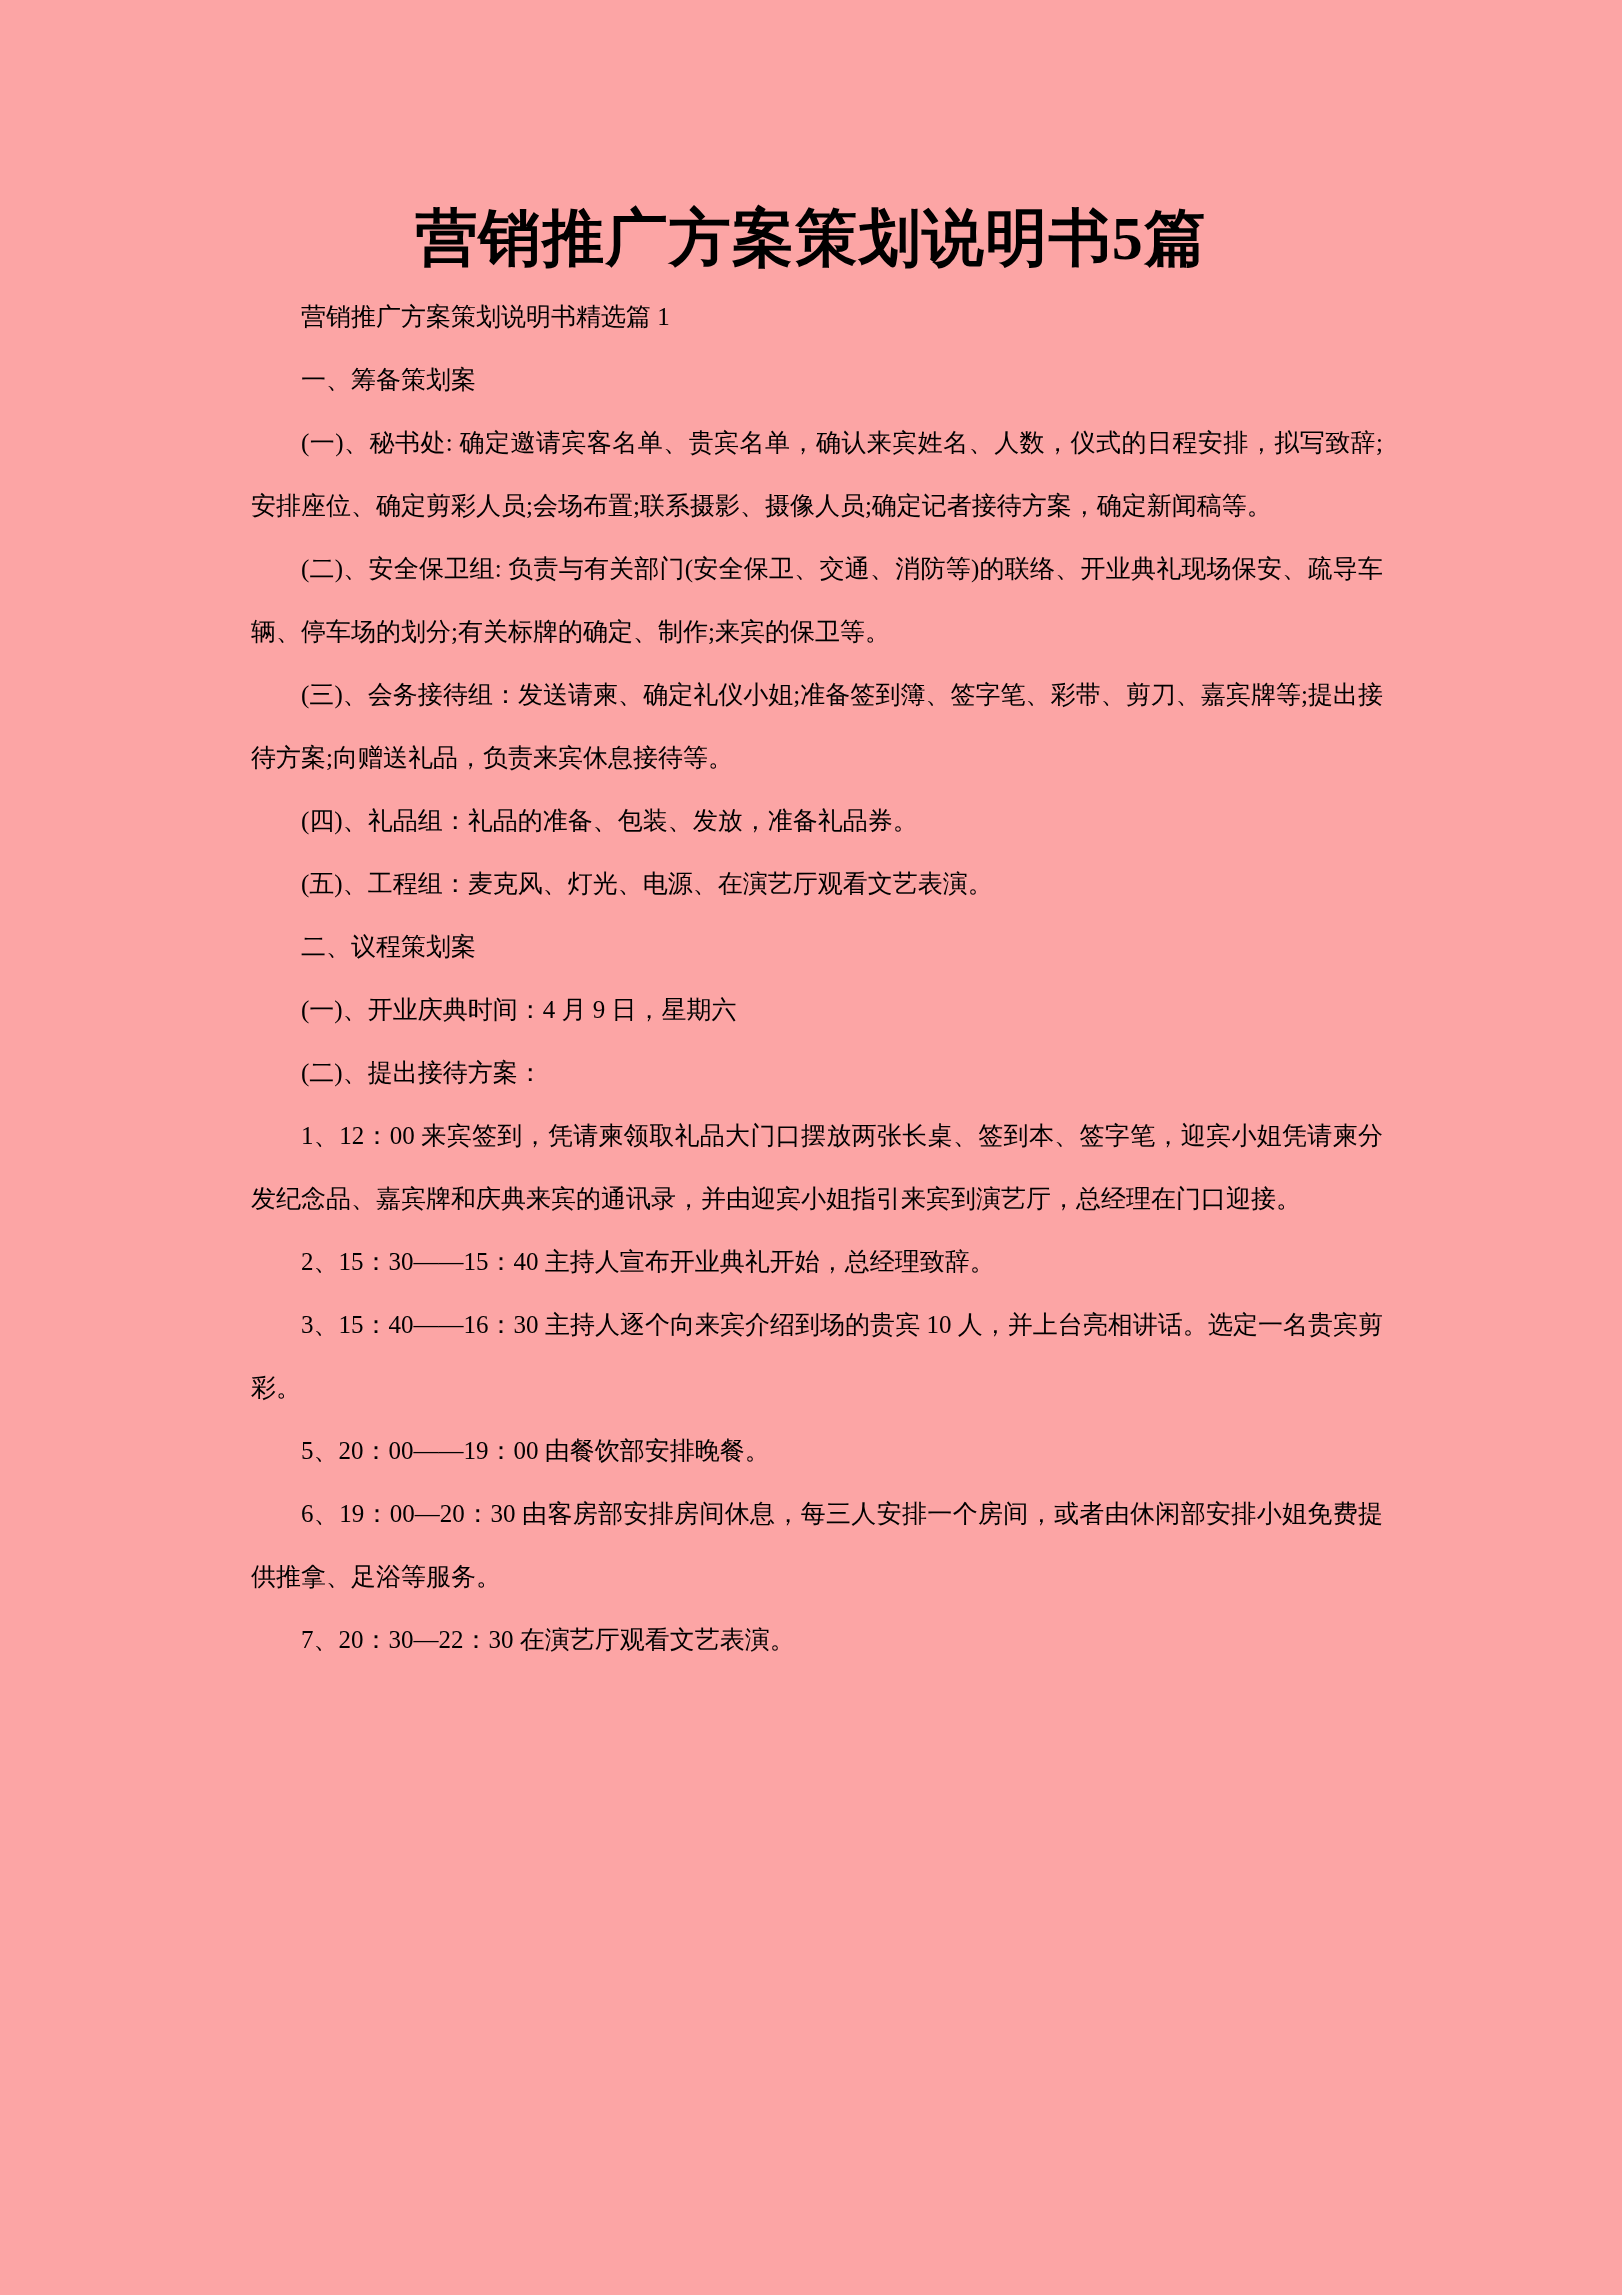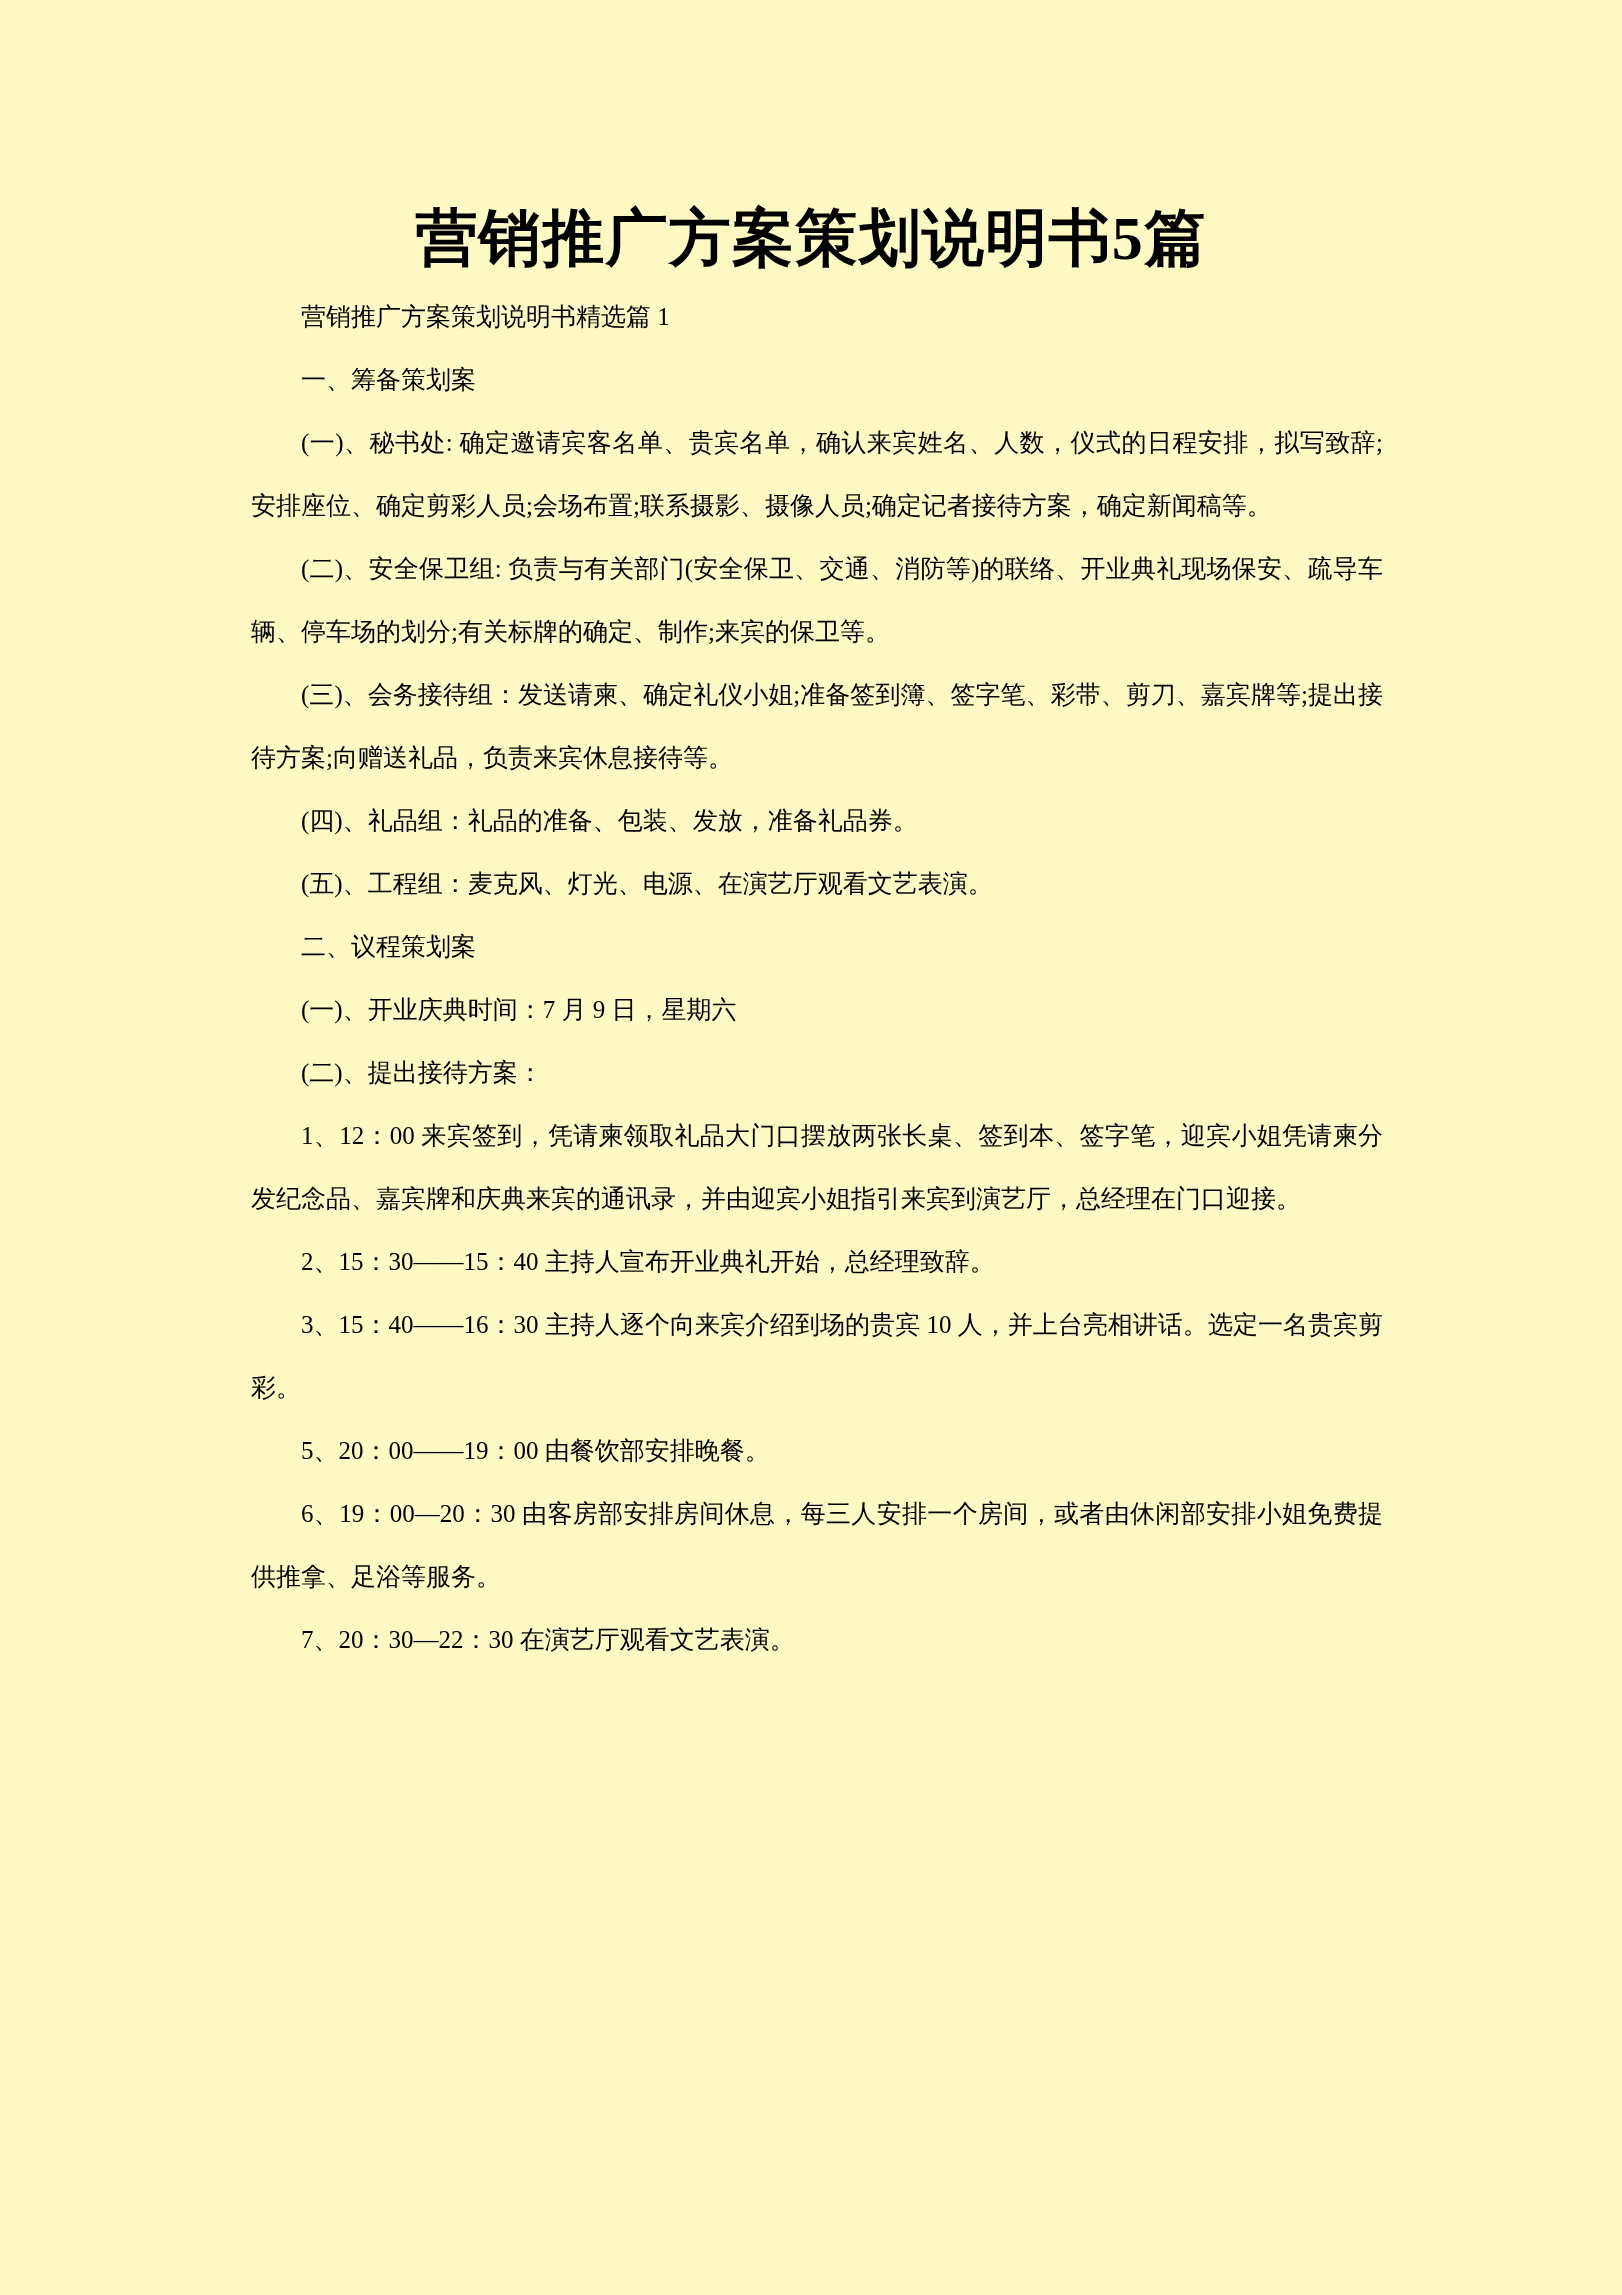--- a/index.html
+++ b/index.html
@@ -6,21 +6,21 @@
     margin: 0;
     padding: 0;
     background: #ffffff;
   }
   .page {
     position: relative;
     width: 1623px;
     height: 2295px;
     box-sizing: border-box;
     padding-top: 204px;
-    background: #fef9c3;
+    background: #fca5a5;
     color: #000000;
     font-family: "Liberation Serif", "DejaVu Serif", serif;
     overflow: hidden;
   }
   .doc-title {
     margin: 0;
     text-align: center;
     font-size: 62px;
     line-height: 69px;
     font-weight: bold;
@@ -49,21 +49,21 @@
   <h1 class="doc-title">营销推广方案策划说明书5篇</h1>
   <div class="doc-body">
     <p>营销推广方案策划说明书精选篇 1</p>
     <p>一、筹备策划案</p>
     <p>(一)、秘书处: 确定邀请宾客名单、贵宾名单，确认来宾姓名、人数，仪式的日程安排，拟写致辞;安排座位、确定剪彩人员;会场布置;联系摄影、摄像人员;确定记者接待方案，确定新闻稿等。</p>
     <p>(二)、安全保卫组: 负责与有关部门(安全保卫、交通、消防等)的联络、开业典礼现场保安、疏导车辆、停车场的划分;有关标牌的确定、制作;来宾的保卫等。</p>
     <p>(三)、会务接待组：发送请柬、确定礼仪小姐;准备签到簿、签字笔、彩带、剪刀、嘉宾牌等;提出接待方案;向赠送礼品，负责来宾休息接待等。</p>
     <p>(四)、礼品组：礼品的准备、包装、发放，准备礼品券。</p>
     <p>(五)、工程组：麦克风、灯光、电源、在演艺厅观看文艺表演。</p>
     <p>二、议程策划案</p>
-    <p>(一)、开业庆典时间：7 月 9 日，星期六</p>
+    <p>(一)、开业庆典时间：4 月 9 日，星期六</p>
     <p>(二)、提出接待方案：</p>
     <p>1、12：00 来宾签到，凭请柬领取礼品大门口摆放两张长桌、签到本、签字笔，迎宾小姐凭请柬分发纪念品、嘉宾牌和庆典来宾的通讯录，并由迎宾小姐指引来宾到演艺厅，总经理在门口迎接。</p>
     <p>2、15：30——15：40 主持人宣布开业典礼开始，总经理致辞。</p>
     <p>3、15：40——16：30 主持人逐个向来宾介绍到场的贵宾 10 人，并上台亮相讲话。选定一名贵宾剪彩。</p>
     <p>5、20：00——19：00 由餐饮部安排晚餐。</p>
     <p>6、19：00—20：30 由客房部安排房间休息，每三人安排一个房间，或者由休闲部安排小姐免费提供推拿、足浴等服务。</p>
     <p>7、20：30—22：30 在演艺厅观看文艺表演。</p>
   </div>
 </div>
 

